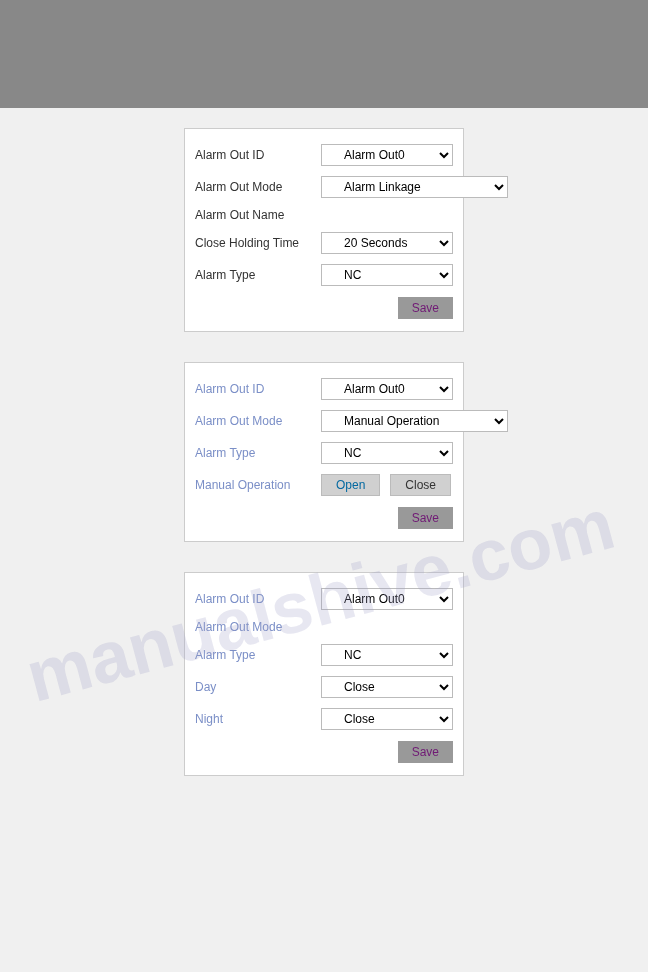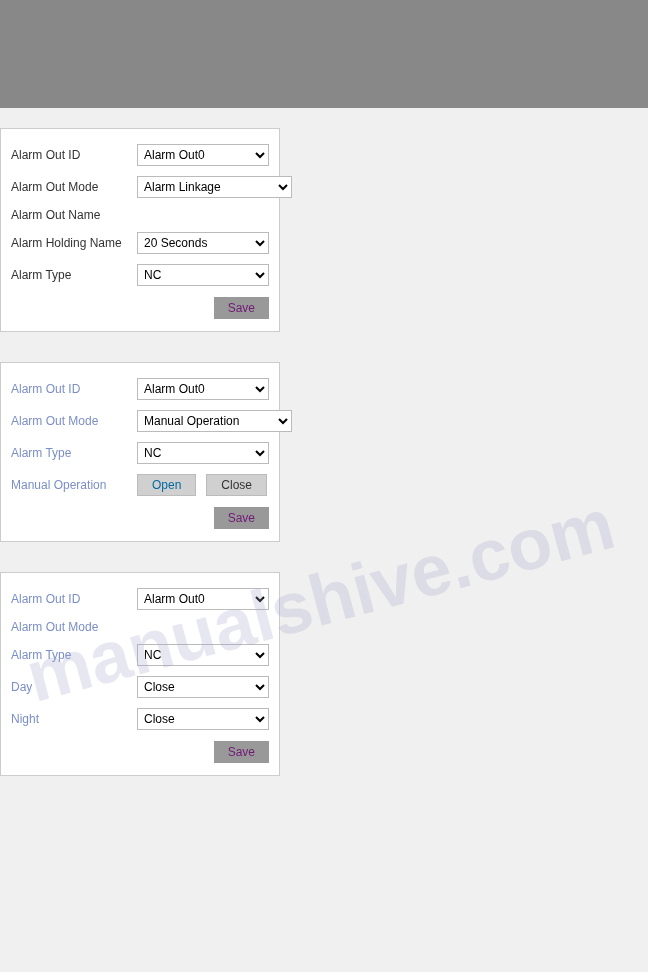--- a/index.html
+++ b/index.html
@@ -18,20 +18,21 @@
     .top-bar {
       width: 100%;
       height: 108px;
       background: #888;
     }
 
     .content-area {
       padding: 20px 0;
       display: flex;
       flex-direction: column;
+      align-items: center;
       gap: 30px;
     }
 
     .panel {
       background: #fff;
       border: 1px solid #ccc;
       width: 280px;
       padding: 10px 0 10px 0;
     }
 
@@ -61,21 +62,21 @@
       background: #fff;
       padding: 0 4px;
     }
 
     .panel-select {
       flex: 1;
       height: 22px;
       font-size: 12px;
       border: 1px solid #bbb;
       background: #fff;
-      padding: 0 2px;
+      padding: 0 18px;
       appearance: auto;
     }
 
     .save-row {
       display: flex;
       justify-content: flex-end;
       padding: 6px 10px 2px 10px;
     }
 
     .btn-save {
@@ -159,21 +160,21 @@
         <option>Manual Operation</option>
         <option>Day/night switch linkage</option>
       </select>
     </div>
 
     <div class="panel-row">
       <span class="panel-label">Alarm Out Name</span>
     </div>
 
     <div class="panel-row">
-      <span class="panel-label">Alarm Holding Name</span>
+      <span class="panel-label">Close Holding Time</span>
       <select class="panel-select">
         <option>20 Seconds</option>
         <option>10 Seconds</option>
         <option>30 Seconds</option>
       </select>
     </div>
 
     <div class="panel-row">
       <span class="panel-label">Alarm Type</span>
       <select class="panel-select">

